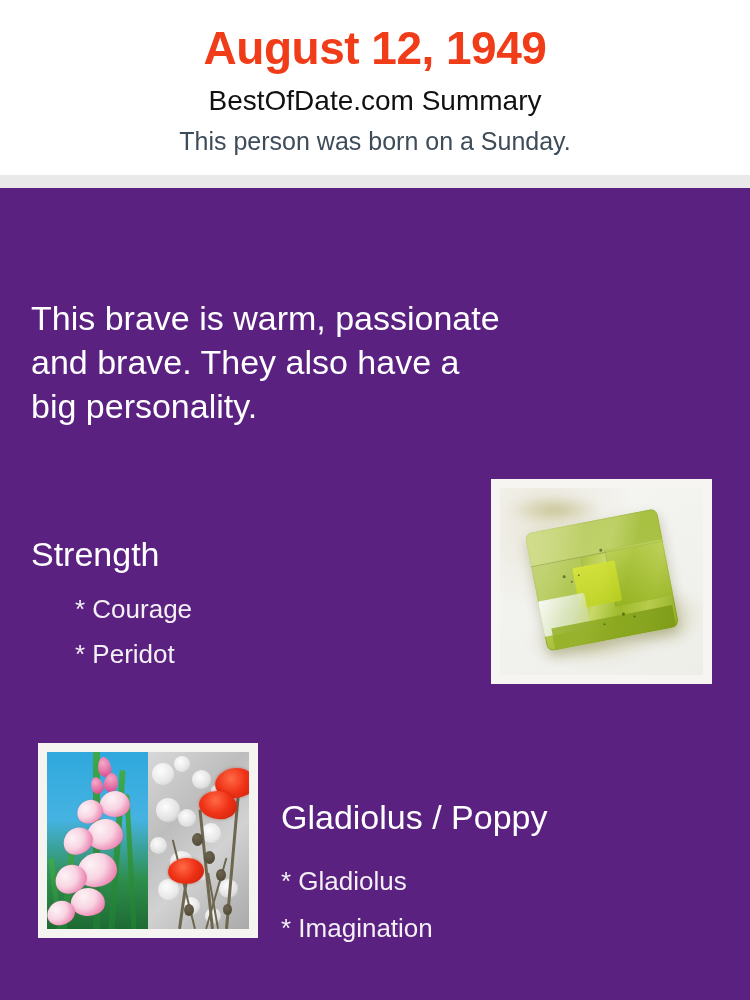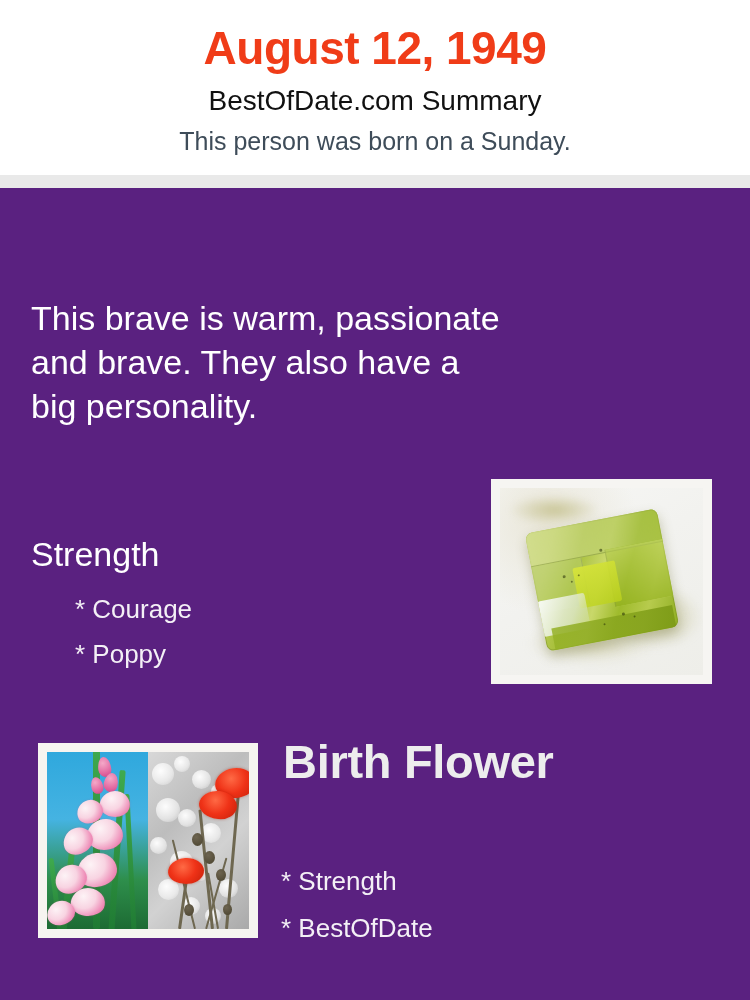--- a/index.html
+++ b/index.html
@@ -360,21 +360,21 @@
 
   <div class="zodiac-desc">
     <span class="ln">This brave is warm, passionate</span>
     <span class="ln">and brave. They also have a</span>
     <span class="ln">big personality.</span>
   </div>
 
   <div class="stone-name">Strength</div>
   <div class="stone-traits">
     <span class="trait">* Courage</span>
-    <span class="trait">* Poppy</span>
+    <span class="trait">* Peridot</span>
   </div>
 
   <div class="gem-frame">
     <div class="gem-canvas">
       <div class="gem-shadow-a"></div>
       <div class="gem-shadow-b"></div>
       <div class="gem-shadow-c"></div>
       <div class="gem-body">
         <div class="facet facet-top"></div>
         <div class="facet facet-midl"></div>
@@ -386,24 +386,24 @@
         <div class="gem-speck" style="left:27%;top:46%;width:2px;height:2px;"></div>
         <div class="gem-speck" style="left:33%;top:42%;width:2px;height:2px;"></div>
         <div class="gem-speck" style="left:52%;top:24%;width:3px;height:3px;"></div>
         <div class="gem-speck" style="left:60%;top:80%;width:3px;height:3px;"></div>
         <div class="gem-speck" style="left:68%;top:84%;width:2px;height:2px;"></div>
         <div class="gem-speck" style="left:45%;top:86%;width:2px;height:2px;"></div>
       </div>
     </div>
   </div>
 
-  <div class="flower-heading">Birth Flower</div>
+  <div class="flower-name">Gladiolus / Poppy</div>
   <div class="flower-traits">
-    <span class="trait">* Strength</span>
-    <span class="trait">* BestOfDate</span>
+    <span class="trait">* Gladiolus</span>
+    <span class="trait">* Imagination</span>
   </div>
 
   <div class="flower-frame">
     <div class="flower-canvas">
 
       <div class="flower-half flower-half-left">
         <div class="stem" style="left:46%;top:-4%;width:7px;height:104%;"></div>
         <div class="stem" style="left:66%;top:10%;width:6px;height:92%;transform:rotate(4deg);"></div>
         <div class="stem" style="left:80%;top:24%;width:5px;height:78%;transform:rotate(-3deg);"></div>
         <div class="stem" style="left:18%;top:52%;width:6px;height:50%;transform:rotate(6deg);"></div>

